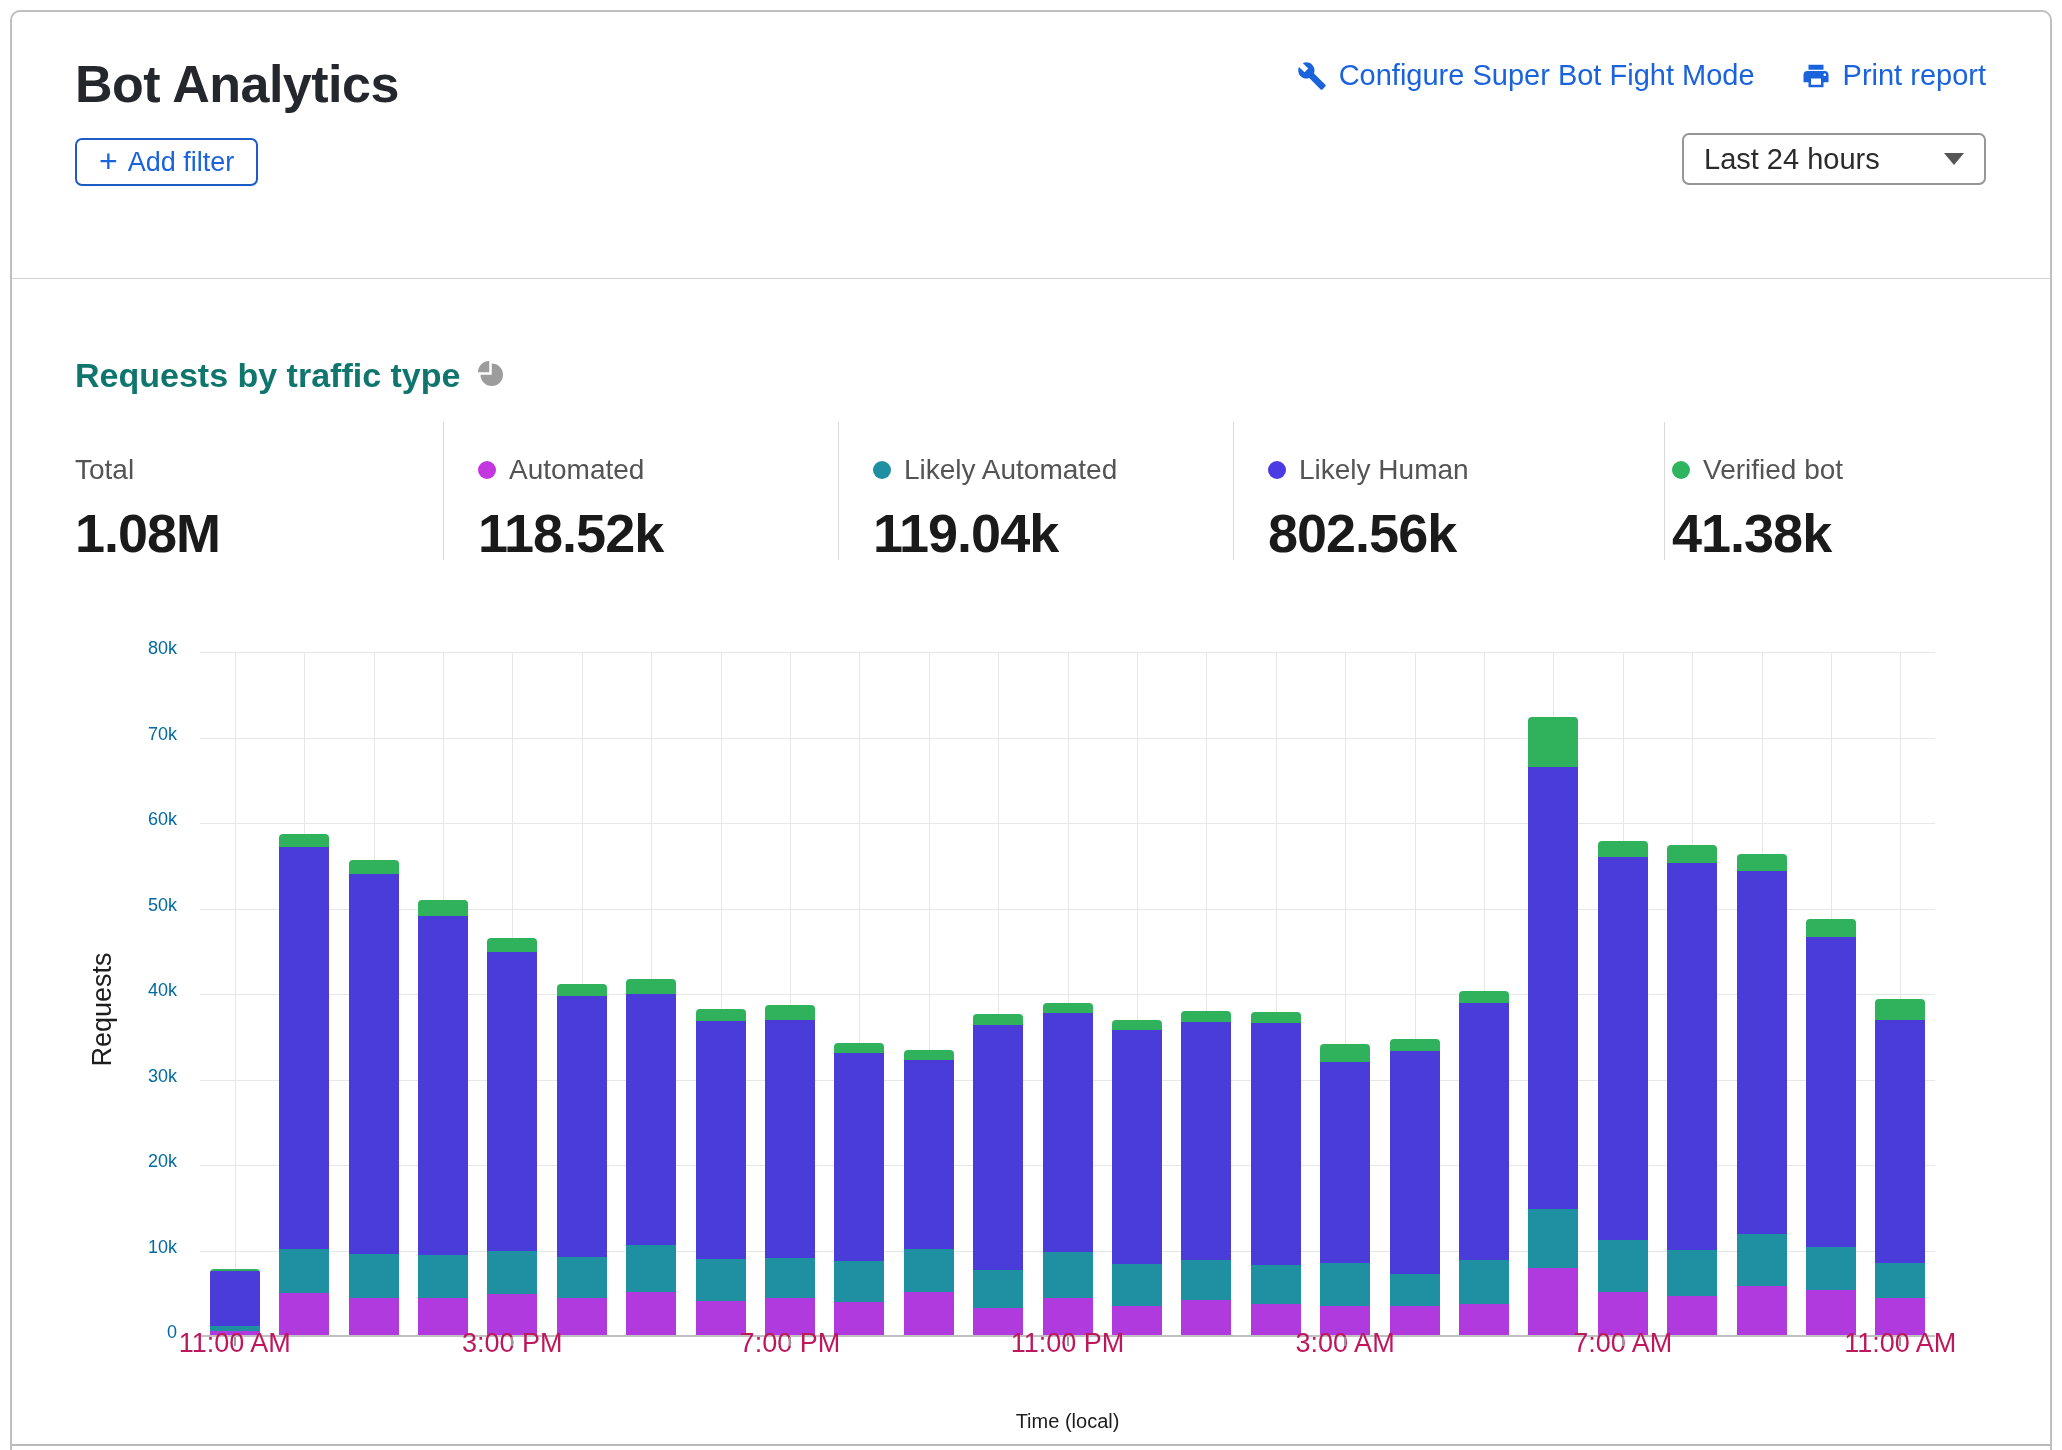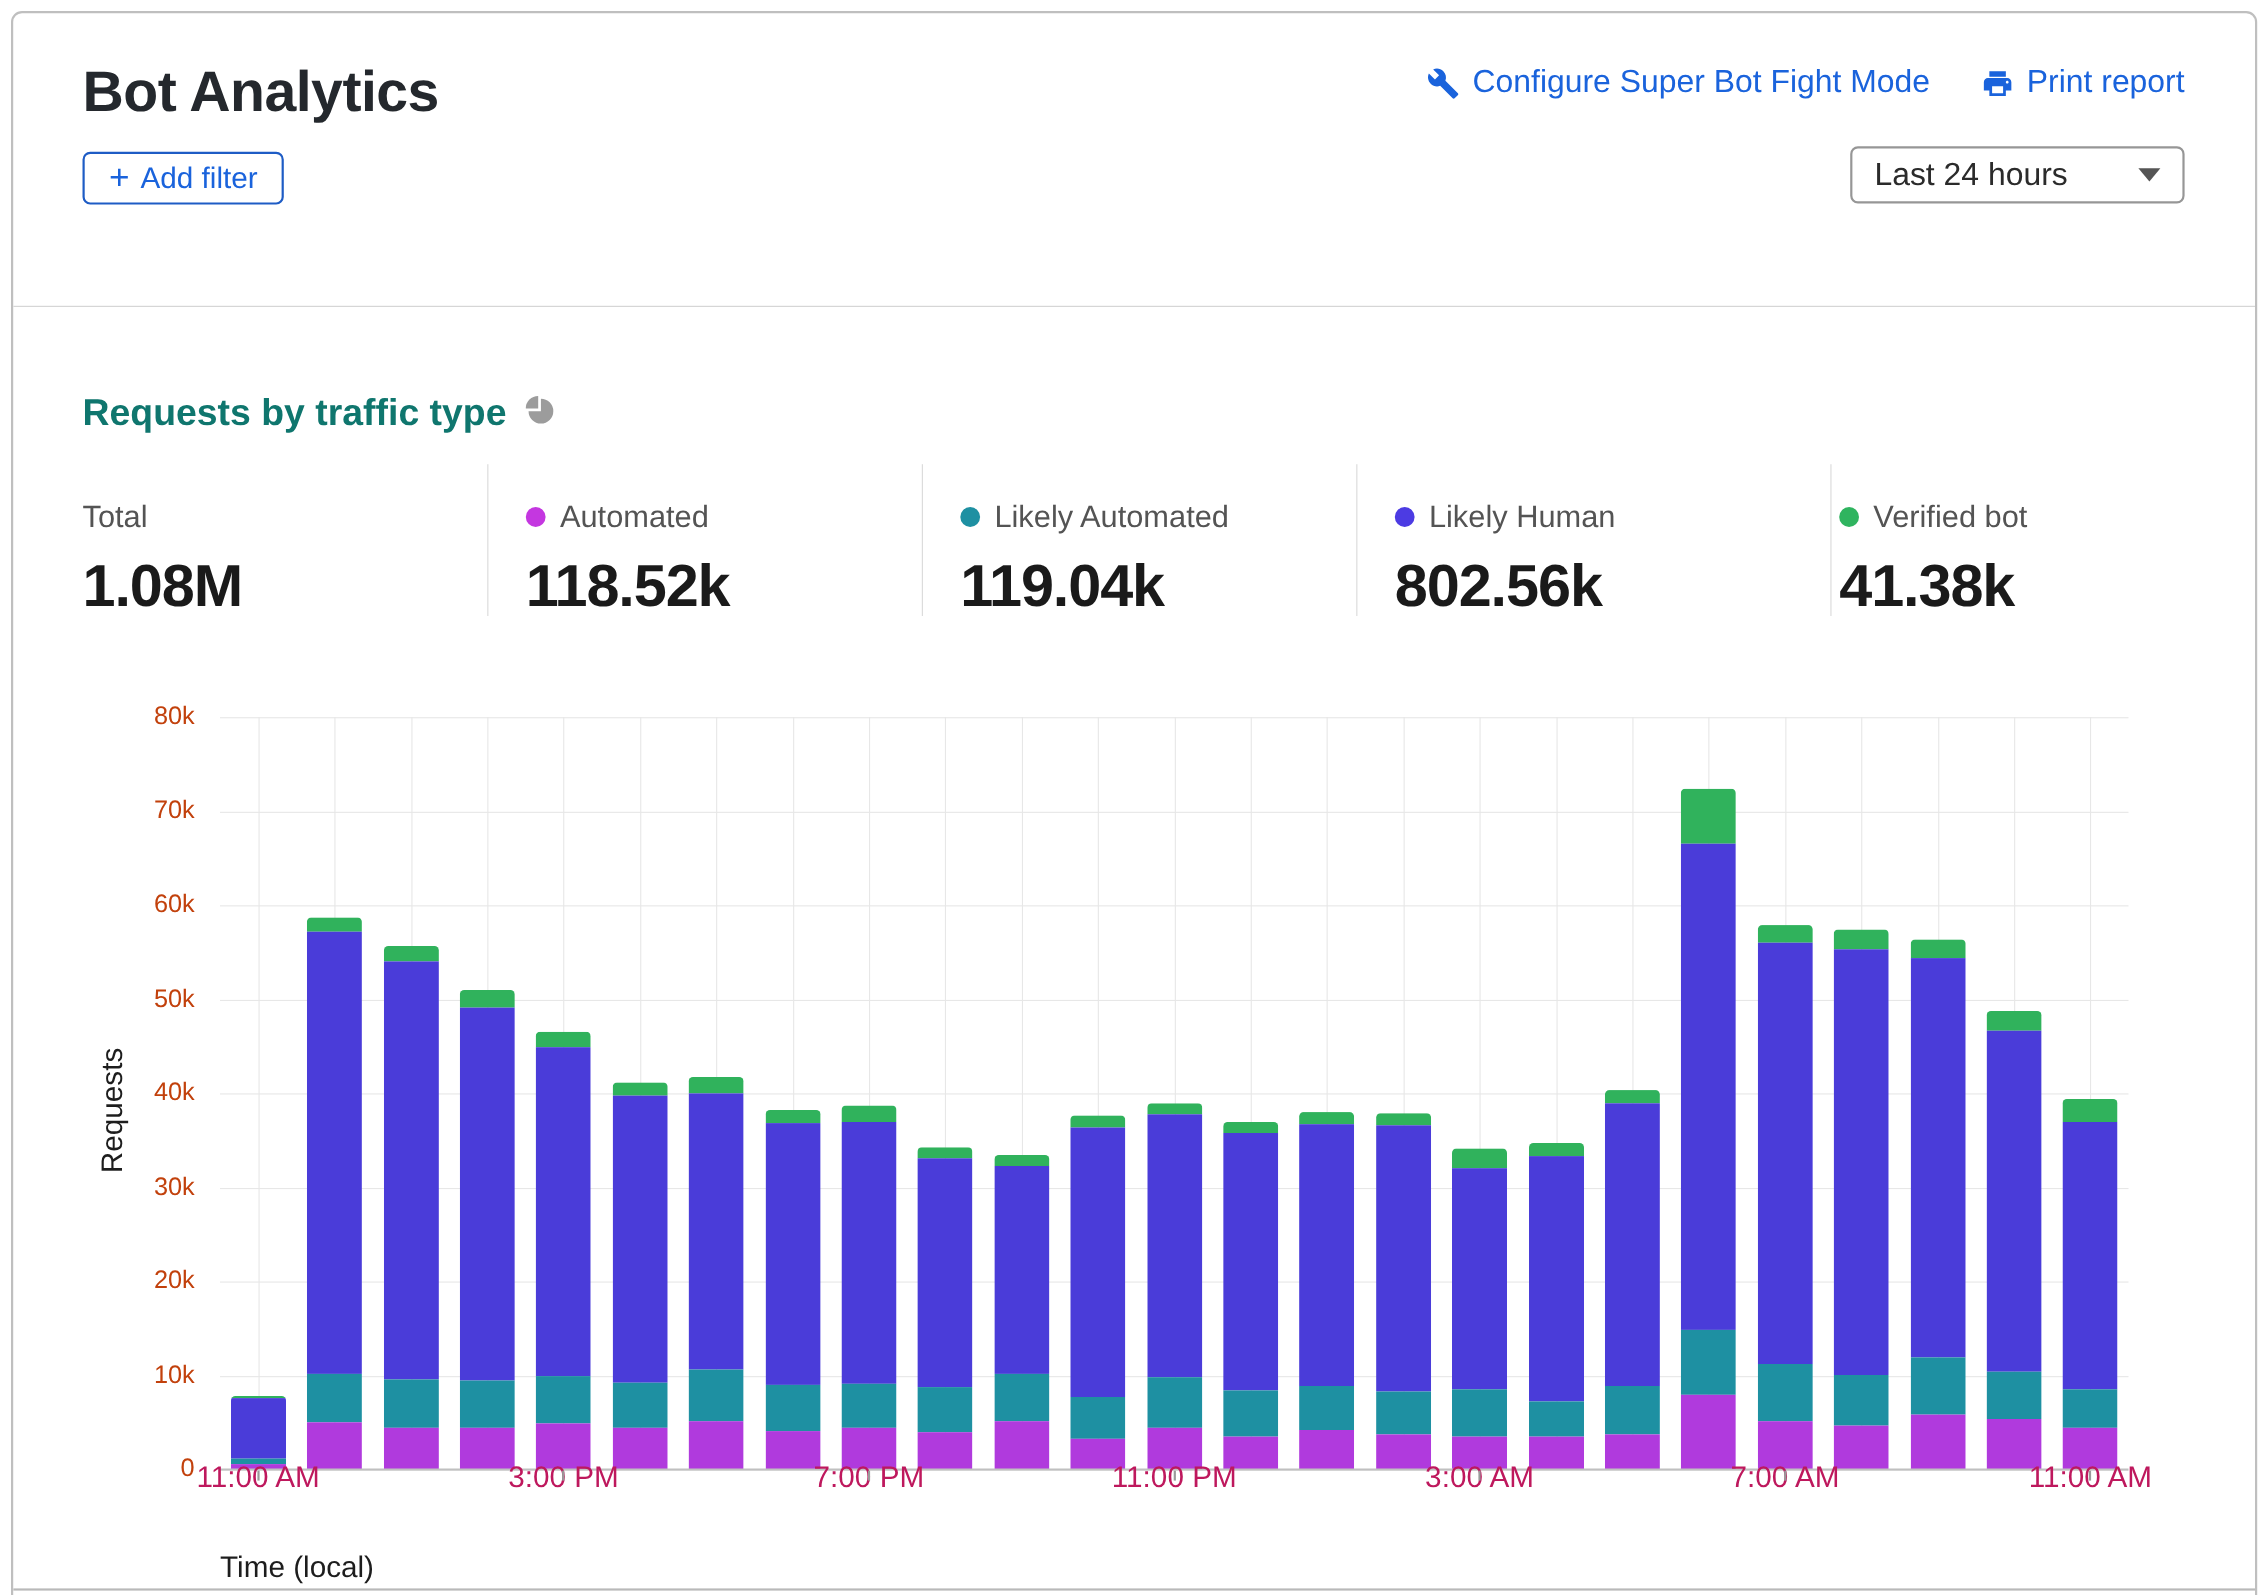--- a/index.html
+++ b/index.html
@@ -41,26 +41,26 @@
   
   .plot { position:absolute; left:188px; top:640px; width:1735px; height:684px; }
   .hgrid { position:absolute; left:0; right:0; height:1px; background:#e7e7e7; }
   .baseline { position:absolute; left:0; right:0; bottom:-1px; height:2px; background:#c0c0c0; }
   .slots { position:absolute; inset:0; display:flex; }
   .slot { position:relative; flex:1 1 0; height:100%; }
   .slot .vgrid { position:absolute; left:50%; top:0; bottom:0; width:1px; background:#e7e7e7; }
   .bar { position:absolute; left:50%; transform:translateX(-50%); bottom:0; width:50px;
     display:flex; flex-direction:column-reverse; border-radius:4px 4px 0 0; overflow:hidden; }
   .seg { width:100%; }
-  .ytick { position:absolute; width:80px; text-align:right; font-size:23px; color:#c2410c; line-height:1; }
+  .ytick { position:absolute; width:80px; text-align:right; font-size:18px; color:#0369a1; line-height:1; }
   .y-axis-title { position:absolute; left:20px; top:982px; width:140px; text-align:center; font-size:27px; color:#1d1d1d;
     transform:rotate(-90deg); transform-origin:center; }
   .xtick { position:absolute; top:1316px; transform:translateX(-50%); font-size:27px; color:#be185d; white-space:nowrap; }
   .xmark { position:absolute; width:2px; height:9px; background:#9a9a9a; top:1325px; }
-  .x-axis-title { position:absolute; top:1398px; left:188px; width:1735px; font-size:27px; color:#1d1d1d; }
+  .x-axis-title { position:absolute; top:1398px; left:188px; width:1735px; text-align:center; font-size:20px; color:#1d1d1d; }
 </style>
 </head>
 <body>
 
 <div class="card">
 
   <h1 class="page-title">Bot Analytics</h1>
 
   <div class="header-links">
     <span class="hlink">

